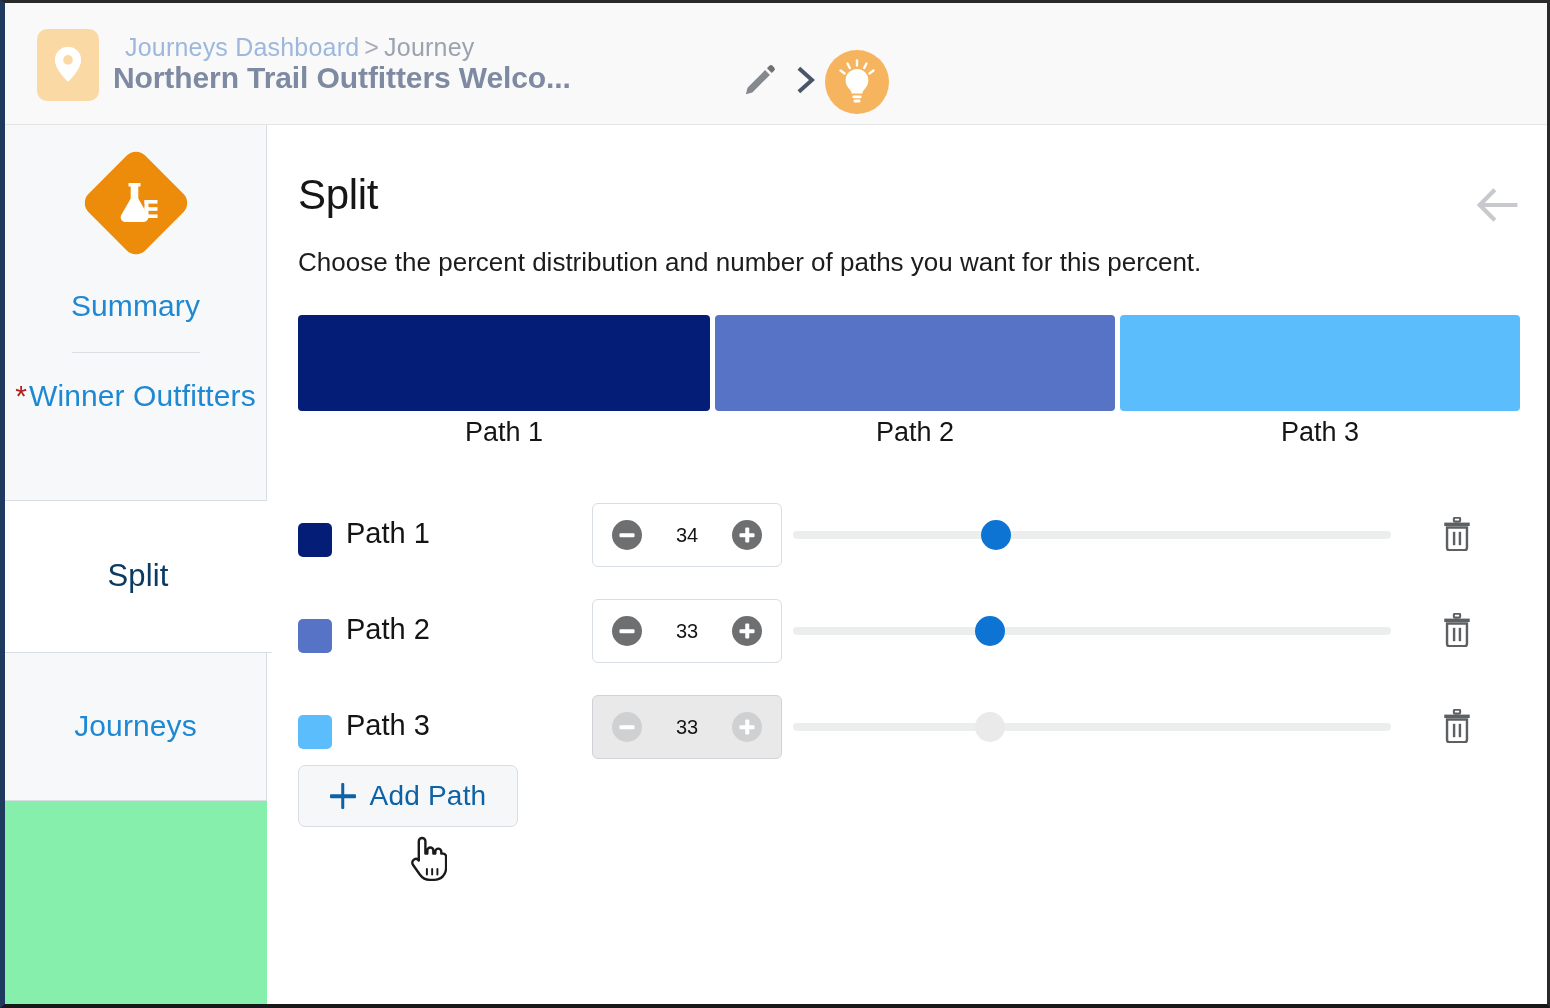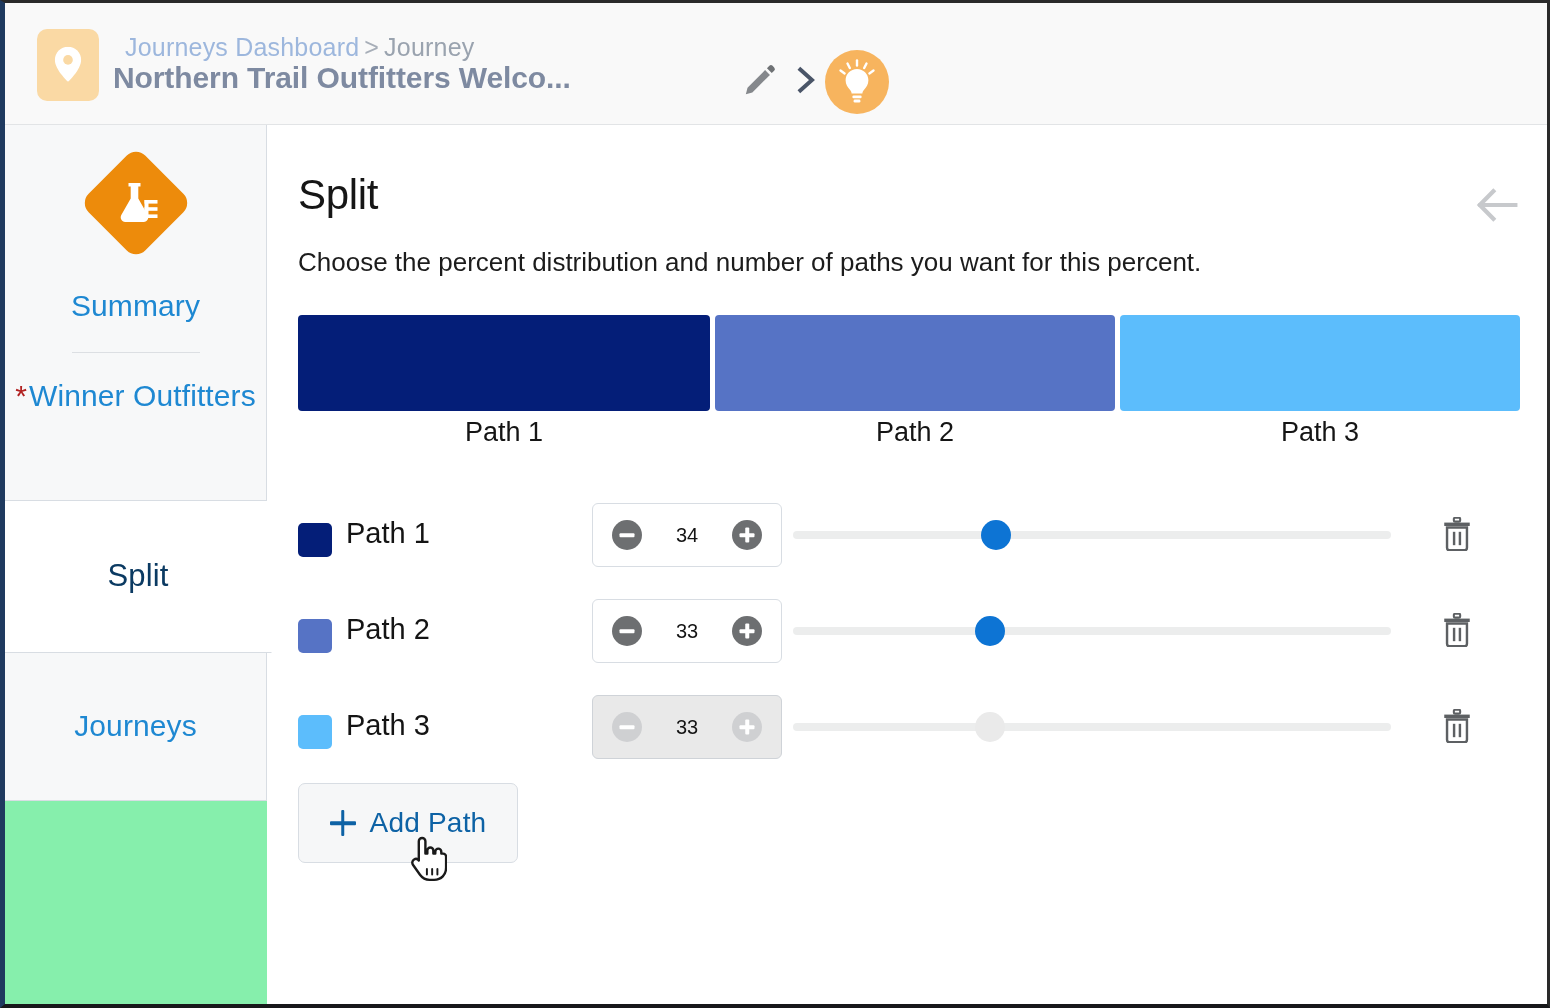--- a/index.html
+++ b/index.html
@@ -328,22 +328,22 @@
   .slider-thumb.disabled { background: #eaeaea; }
   .trash {
     position: absolute;
     left: 1170px; top: 22px;
     width: 30px; height: 34px;
   }
 
   
   .add-path {
     position: absolute;
-    left: 26px; top: 658px;
-    width: 220px; height: 80px;
+    left: 26px; top: 640px;
+    width: 220px; height: 62px;
     background: #f6f7f8;
     border: 1px solid #d8dde3;
     border-radius: 7px;
     display: flex;
     align-items: center;
     justify-content: center;
     gap: 14px;
     box-sizing: border-box;
   }
   .add-plus {

